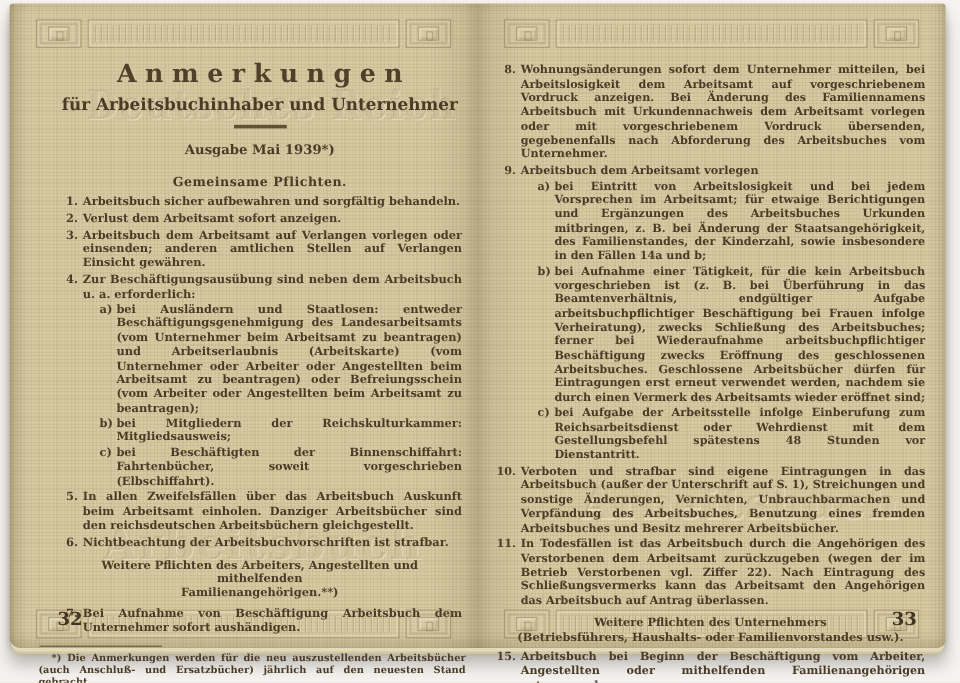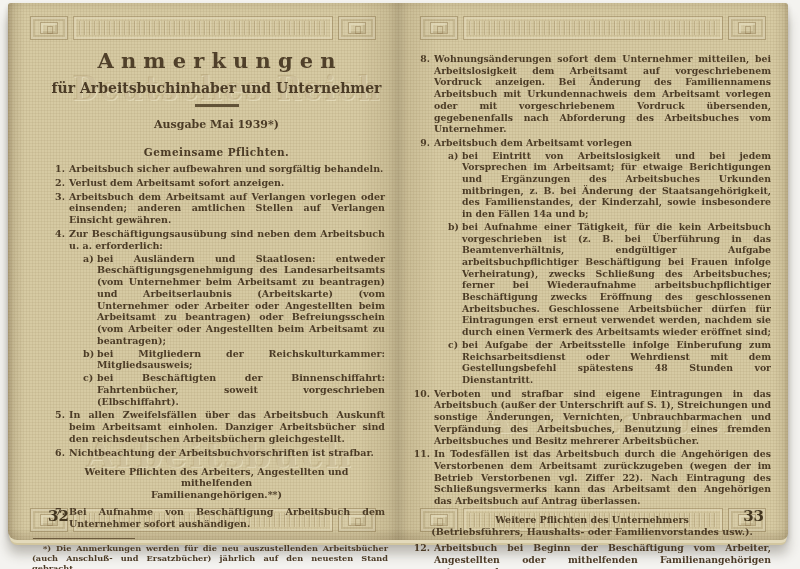--- a/index.html
+++ b/index.html
@@ -258,21 +258,21 @@
         </div>
 
       <div class="mid-head">
         <span>Weitere Pflichten des Unternehmers</span>
         <span class="l2">(Betriebsführers, Haushalts- oder Familienvorstandes usw.).</span>
       </div>
 
       <div class="olist">
 
       <div class="item">
-            <span class="inum">12.</span>
+            <span class="inum">15.</span>
             <span class="itext">Arbeitsbuch bei Beginn der Beschäftigung vom Arbeiter, Angestellten oder mithelfenden Familienangehörigen entgegennehmen;</span>
             
           </div>
         </div>
     </div>
 
     <div class="band bottom">
       <div class="corner"></div>
       <div class="bandbar"></div>
       <div class="corner"></div>

